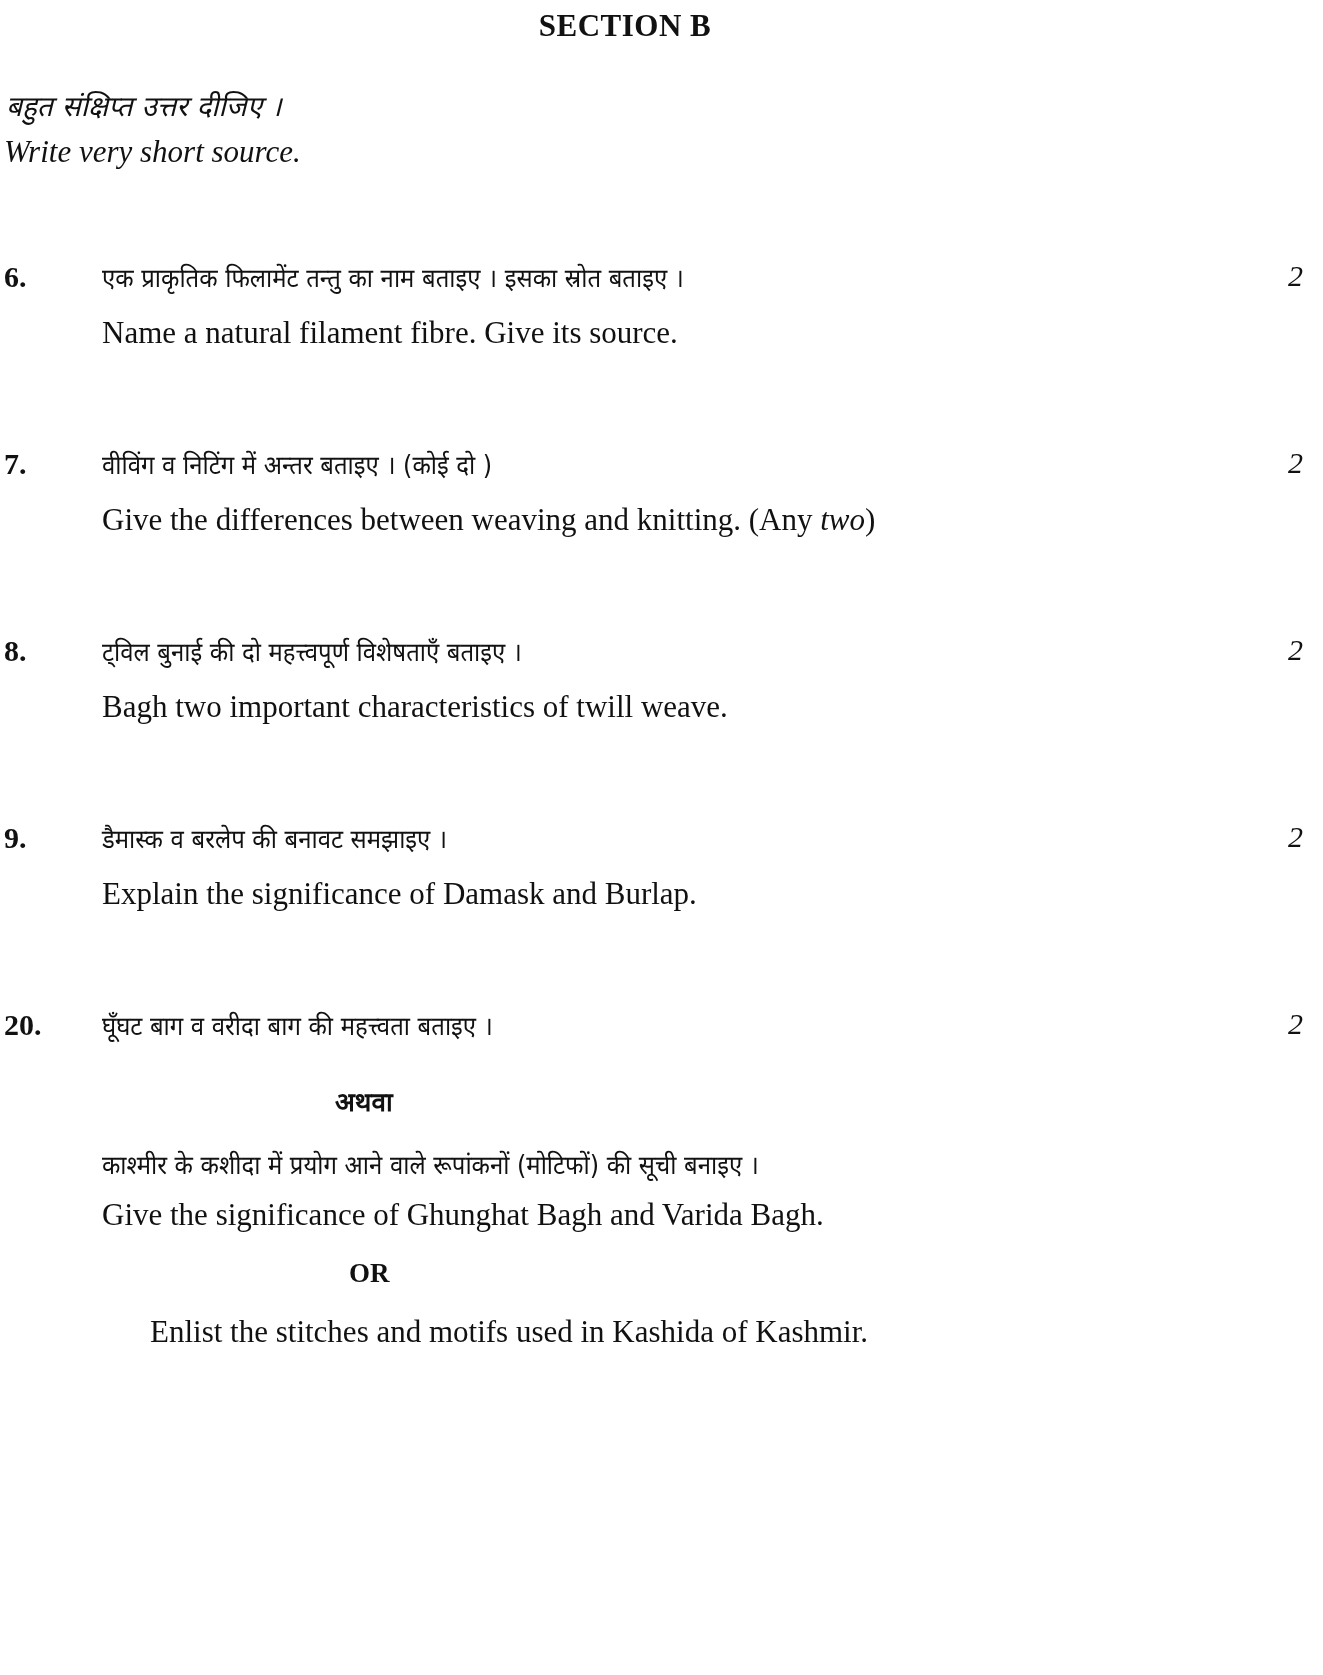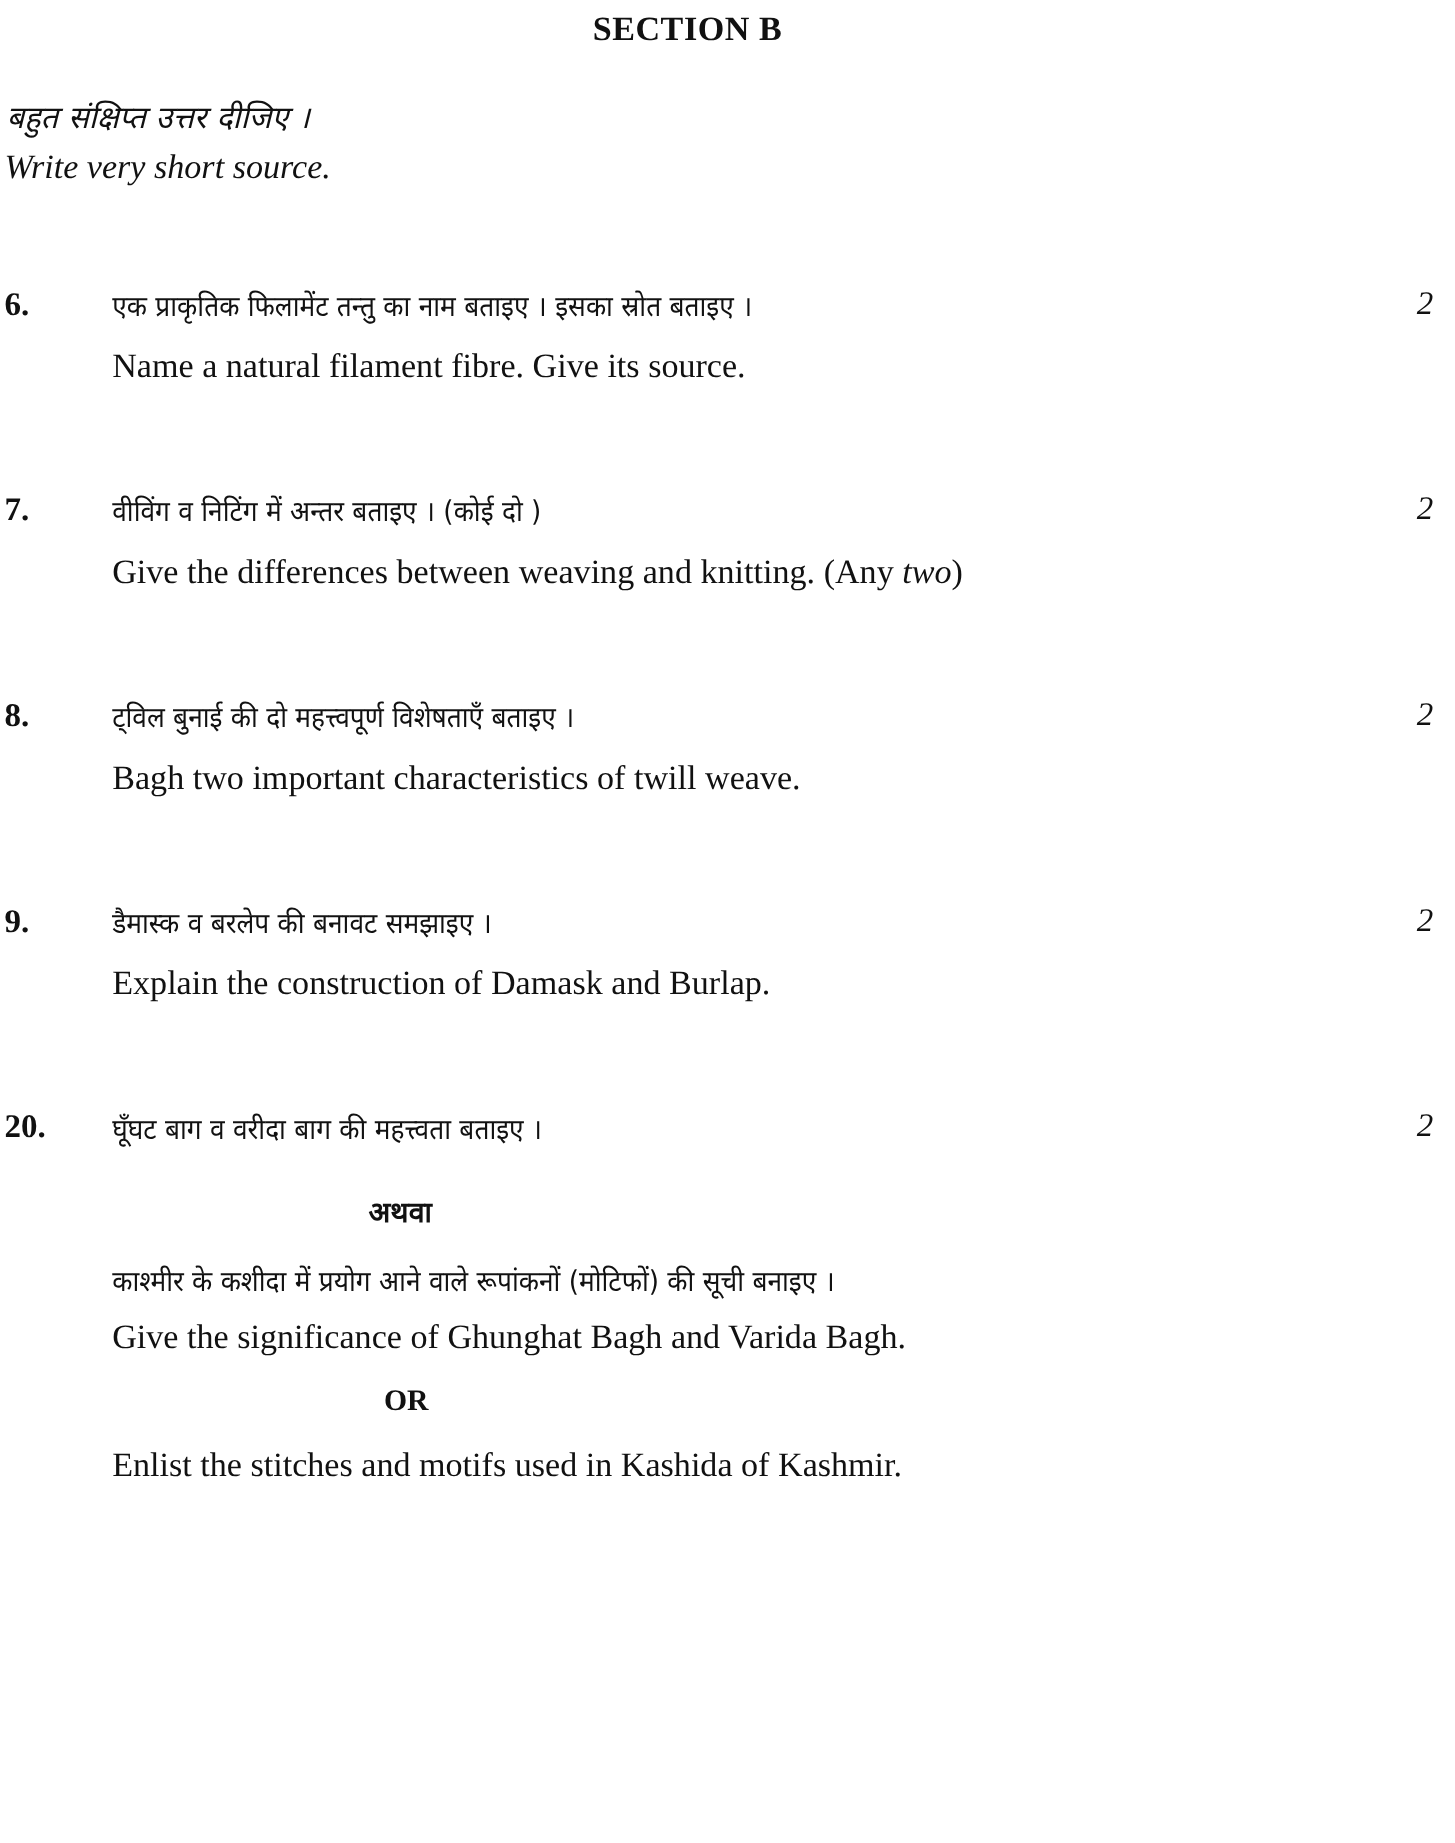--- a/index.html
+++ b/index.html
@@ -49,25 +49,25 @@
   <div class="abs qnum" style="top:634px;">8.</div>
   <div class="abs hi" style="top:633px;">ट्विल बुनाई की दो महत्त्वपूर्ण विशेषताएँ बताइए ।</div>
   <div class="abs marks" style="top:633px;">2</div>
   <div class="abs en" style="top:689px;">Bagh two important characteristics of twill weave.</div>
 </div>
 
 <div>
   <div class="abs qnum" style="top:821px;">9.</div>
   <div class="abs hi" style="top:820px;">डैमास्क व बरलेप की बनावट समझाइए ।</div>
   <div class="abs marks" style="top:820px;">2</div>
-  <div class="abs en" style="top:876px;">Explain the construction of Damask and Burlap.</div>
+  <div class="abs en" style="top:876px;">Explain the significance of Damask and Burlap.</div>
 </div>
 
 <div>
   <div class="abs qnum" style="top:1008px;">20.</div>
   <div class="abs hi" style="top:1007px;">घूँघट बाग व वरीदा बाग की महत्त्वता बताइए ।</div>
   <div class="abs marks" style="top:1007px;">2</div>
   <div class="abs or-hi" style="top:1083px;">अथवा</div>
   <div class="abs hi" style="top:1146px;">काश्मीर के कशीदा में प्रयोग आने वाले रूपांकनों (मोटिफों) की सूची बनाइए ।</div>
   <div class="abs en" style="top:1197px;">Give the significance of Ghunghat Bagh and Varida Bagh.</div>
   <div class="abs or-en" style="top:1258px;">OR</div>
-  <div class="abs en" style="top:1314px;">Enlist the stitches and motifs used in Kashida of Kashmir.</div>
+  <div class="abs en" style="top:1314px;margin-left:48px;">Enlist the stitches and motifs used in Kashida of Kashmir.</div>
 </div>
 
 </body></html>

